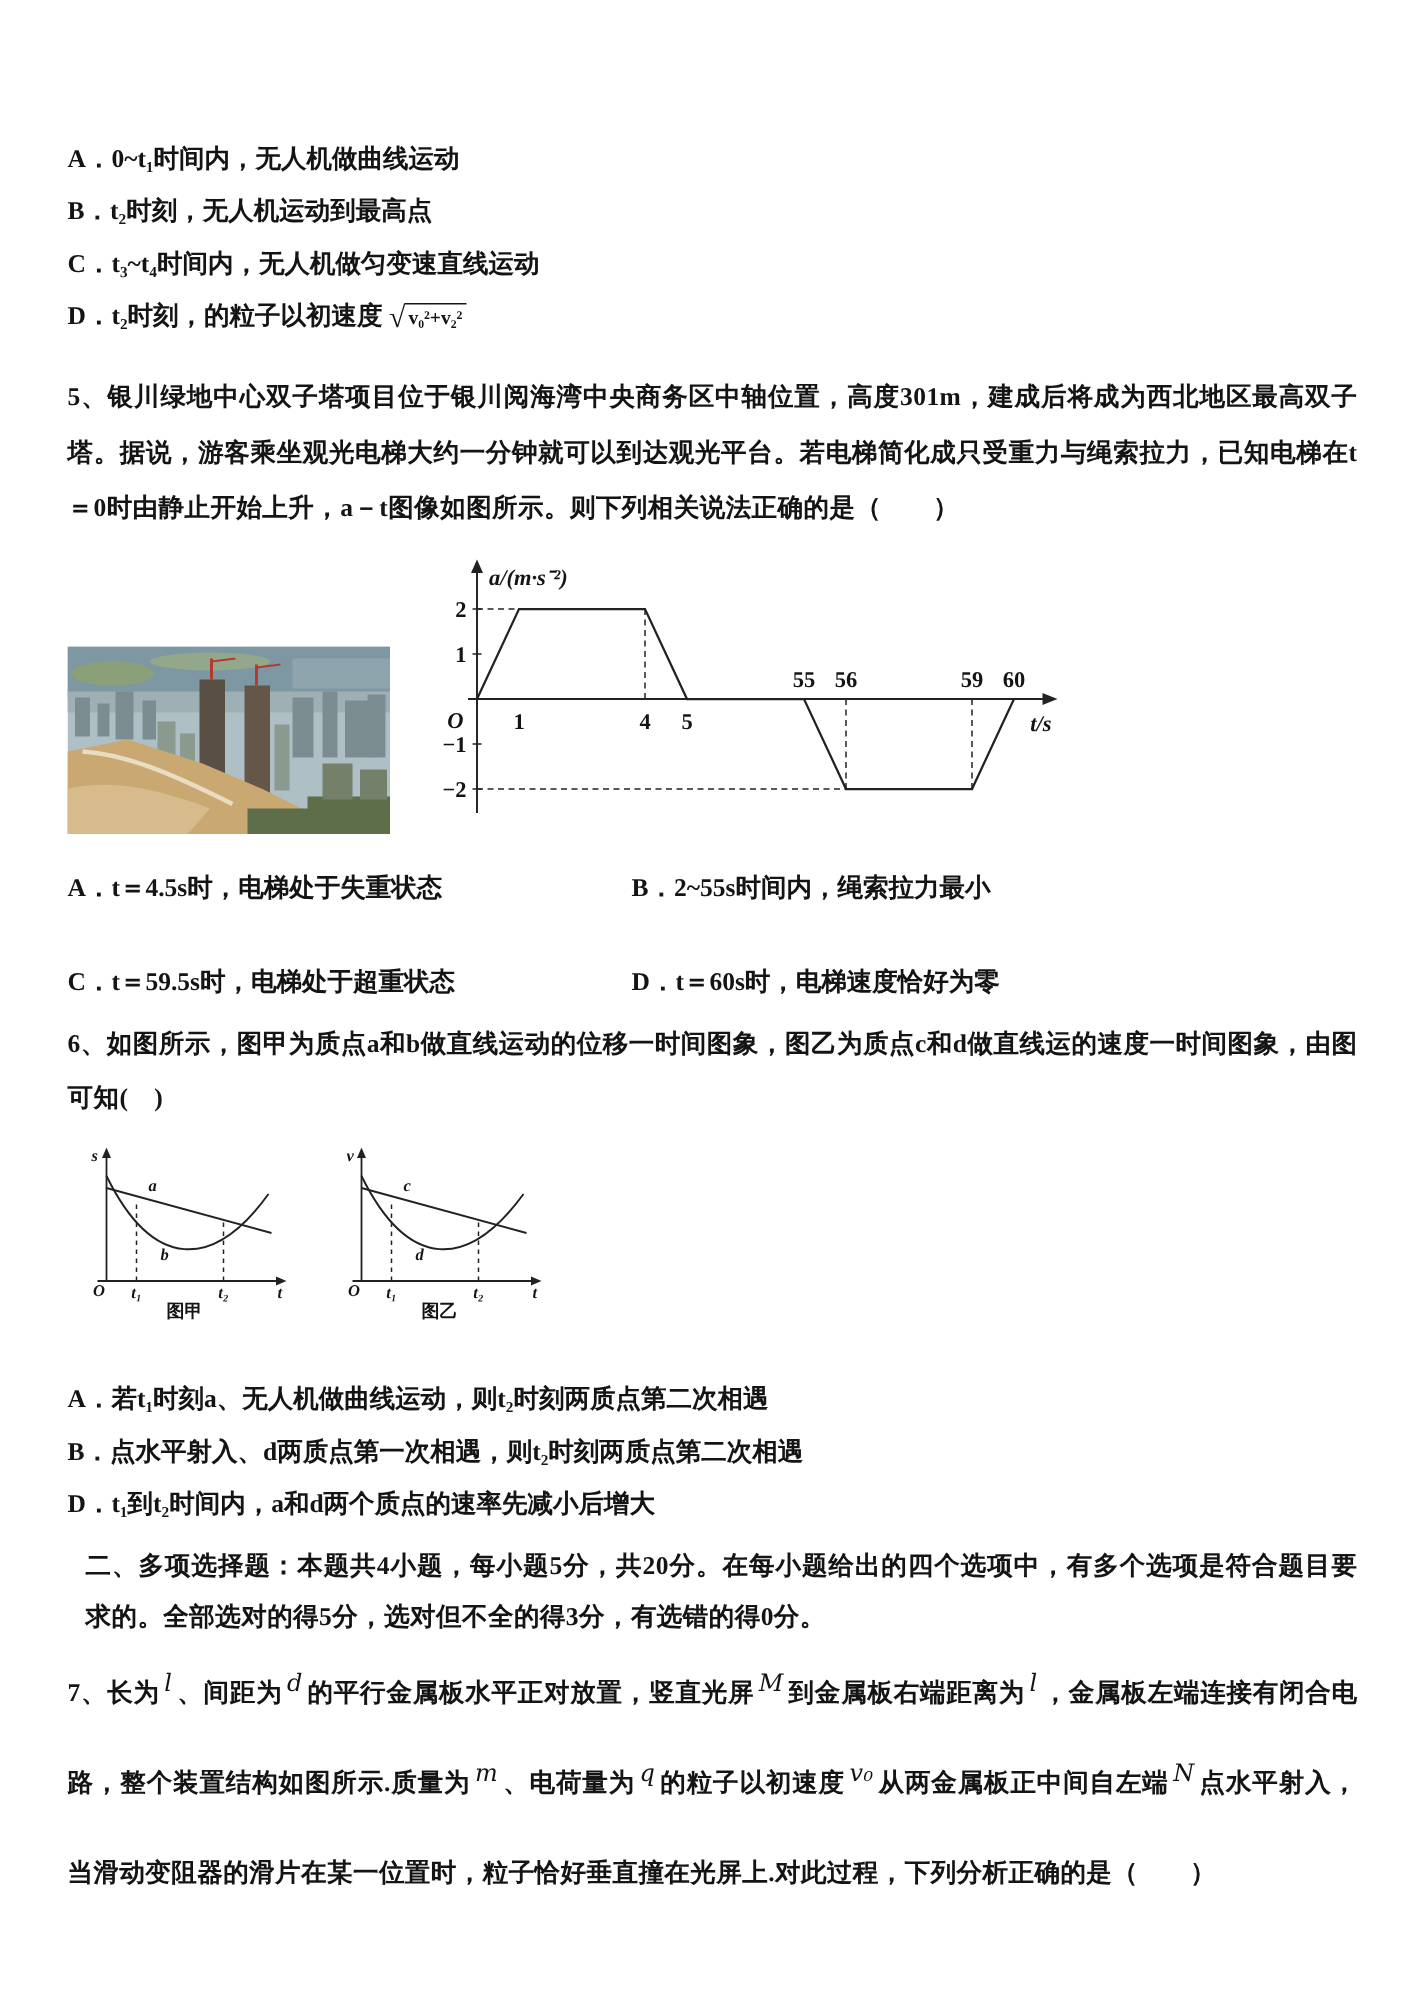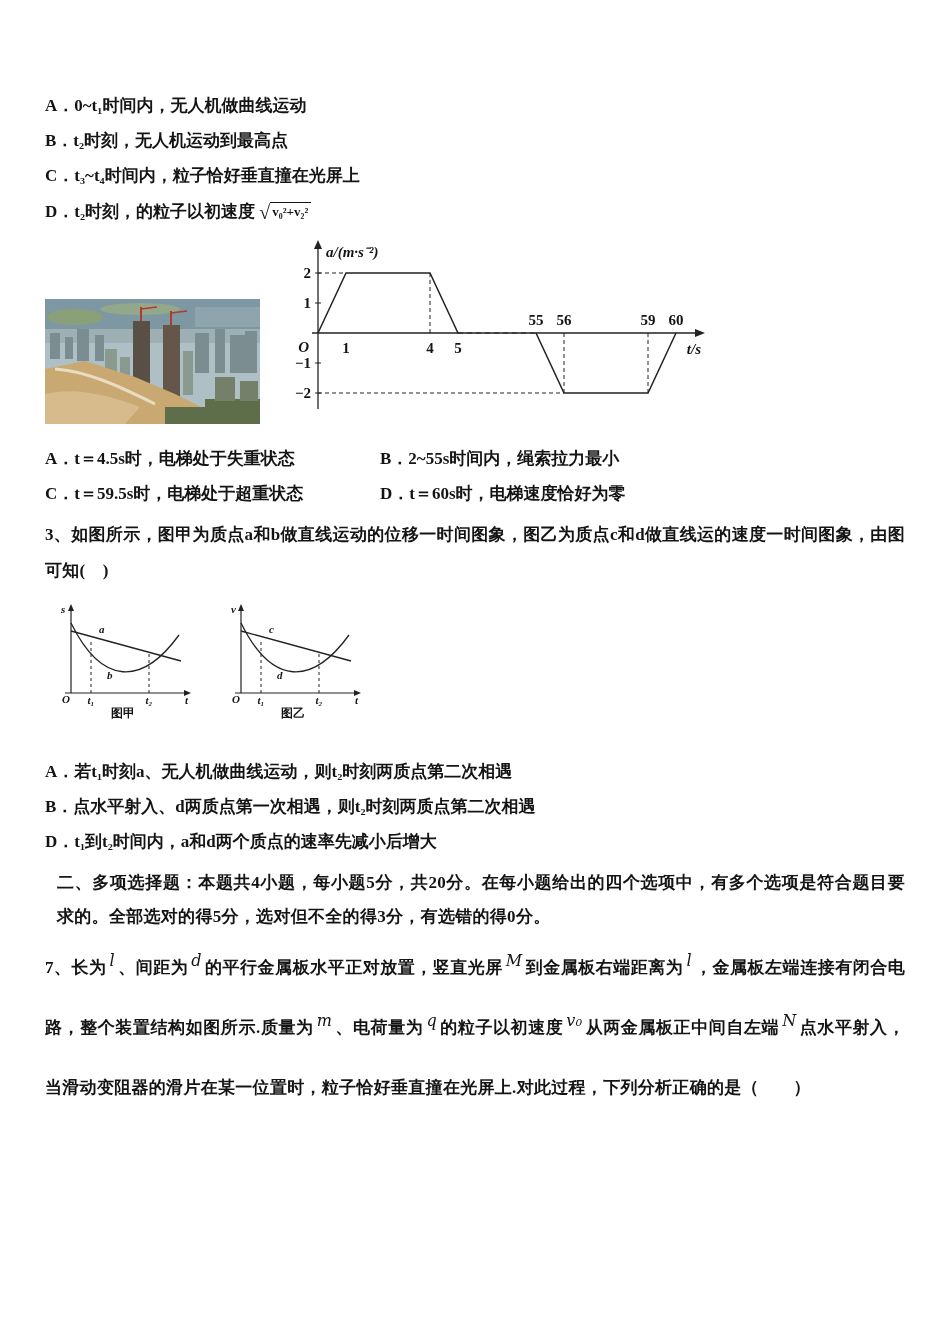--- a/index.html
+++ b/index.html
@@ -12,21 +12,21 @@
     color:#141414;
     font-family:"Liberation Serif", serif;
     font-weight:600;
     overflow:hidden;
   }
   .opt4{font-size:17px;line-height:22px;margin-bottom:13px;}
   .qtext{font-size:17px;line-height:37px;text-align:justify;margin:24px 0 0 0;letter-spacing:.3px;}
   .figure-row{display:flex;align-items:flex-end;gap:24px;margin-top:12px;height:192px;}
   .photo-box{flex:0 0 auto;}
   .chart-box{flex:0 0 auto;width:452px;height:192px;}
-  .opts2{display:grid;grid-template-columns:335px 1fr;row-gap:13px;margin-top:20px;font-size:17px;line-height:22px;}
+  .opts2{display:grid;grid-template-columns:335px 1fr;row-gap:13px;margin-top:20px;font-size:17px;line-height:22px;gap:41px;}
   .q6text{font-size:17px;line-height:36px;text-align:justify;margin:12px 0 0 0;letter-spacing:.3px;}
   .thumbs{display:flex;align-items:flex-end;gap:30px;margin:12px 0 0 12px;}
   .opts6 div{font-size:17px;line-height:22px;margin-bottom:13px;}
   .opts6{margin-top:42px;}
   .sect{font-size:17px;line-height:34px;text-align:justify;margin:12px 0 0 12px;letter-spacing:.3px;}
   .q7{font-size:17px;line-height:60px;text-align:justify;margin:4px 0 0 0;letter-spacing:.3px;}
   .var{font-style:italic;font-family:"DejaVu Serif",serif;position:relative;top:-7px;font-size:16px;padding:0 3px;font-weight:400;}
   .sqrt{display:inline-flex;align-items:flex-start;white-space:nowrap;transform:translateY(2px);}
   .rad{font-size:20px;line-height:1;font-weight:400;}
   .vinc{border-top:1.5px solid #141414;font-size:13px;padding:2px 3px 0 2px;line-height:1.1;font-weight:600;}
@@ -40,27 +40,28 @@
   .mid{text-anchor:middle;}
 </style>
 </head>
 <body>
 
 <div class="page">
 
   <div>
     <div class="opt4">A．0~t₁时间内，无人机做曲线运动</div>
     <div class="opt4">B．t₂时刻，无人机运动到最高点</div>
-    <div class="opt4">C．t₃~t₄时间内，粒子恰好垂直撞在光屏上</div>
+    <div class="opt4">C．t₃~t₄时间内，无人机做匀变速直线运动</div>
     <div class="opt4"><span>D．t₂时刻，的粒子以初速度 </span><span class="sqrt">
           <span class="rad">√</span>
           <span class="vinc">v₀²+v₂²</span>
         </span></div>
   </div>
 
+  <p class="qtext">5、银川绿地中心双子塔项目位于银川阅海湾中央商务区中轴位置，高度301m，建成后将成为西北地区最高双子塔。据说，游客乘坐观光电梯大约一分钟就可以到达观光平台。若电梯简化成只受重力与绳索拉力，已知电梯在t＝0时由静止开始上升，a－t图像如图所示。则下列相关说法正确的是（　　）</p>
 
   <div class="figure-row">
     <div class="photo-box">
       <svg viewBox="0 0 215 125" width="215" height="125">
         <rect width="215" height="125" fill="#aebfc6"></rect>
         <rect width="215" height="34" fill="#7d98a3"></rect>
         <ellipse cx="30" cy="18" rx="28" ry="8" fill="#8aa079"></ellipse>
         <ellipse cx="95" cy="10" rx="40" ry="6" fill="#93a88a"></ellipse>
         <rect x="150" y="8" width="65" height="20" fill="#8fa5ad"></rect>
         <rect x="0" y="30" width="215" height="14" fill="#9fb0b4"></rect>
@@ -128,21 +129,21 @@
         </svg></div>
   </div>
 
   <div class="opts2">
     <div>A．t＝4.5s时，电梯处于失重状态</div>
     <div>B．2~55s时间内，绳索拉力最小</div>
     <div>C．t＝59.5s时，电梯处于超重状态</div>
     <div>D．t＝60s时，电梯速度恰好为零</div>
   </div>
 
-  <p class="q6text">3、如图所示，图甲为质点a和b做直线运动的位移一时间图象，图乙为质点c和d做直线运的速度一时间图象，由图可知(　)</p>
+  <p class="q6text">6、如图所示，图甲为质点a和b做直线运动的位移一时间图象，图乙为质点c和d做直线运的速度一时间图象，由图可知(　)</p>
 
   <div class="thumbs">
     <svg viewBox="0 0 140 118" width="140" height="118">
       <line x1="14" y1="92" x2="14" y2="6" class="ax"></line>
       <polygon points="14,3 11,10 17,10" class="axf"></polygon>
       <line x1="8" y1="92" x2="130" y2="92" class="ax"></line>
       <polygon points="134,92 127,89 127,95" class="axf"></polygon>
       <line x1="14" y1="30" x2="124" y2="60" class="crv"></line>
       <path d="M14,22 C45,85 85,85 122,34" class="crv"></path>
       <line x1="34" y1="92" x2="34" y2="40" class="dashln"></line>

